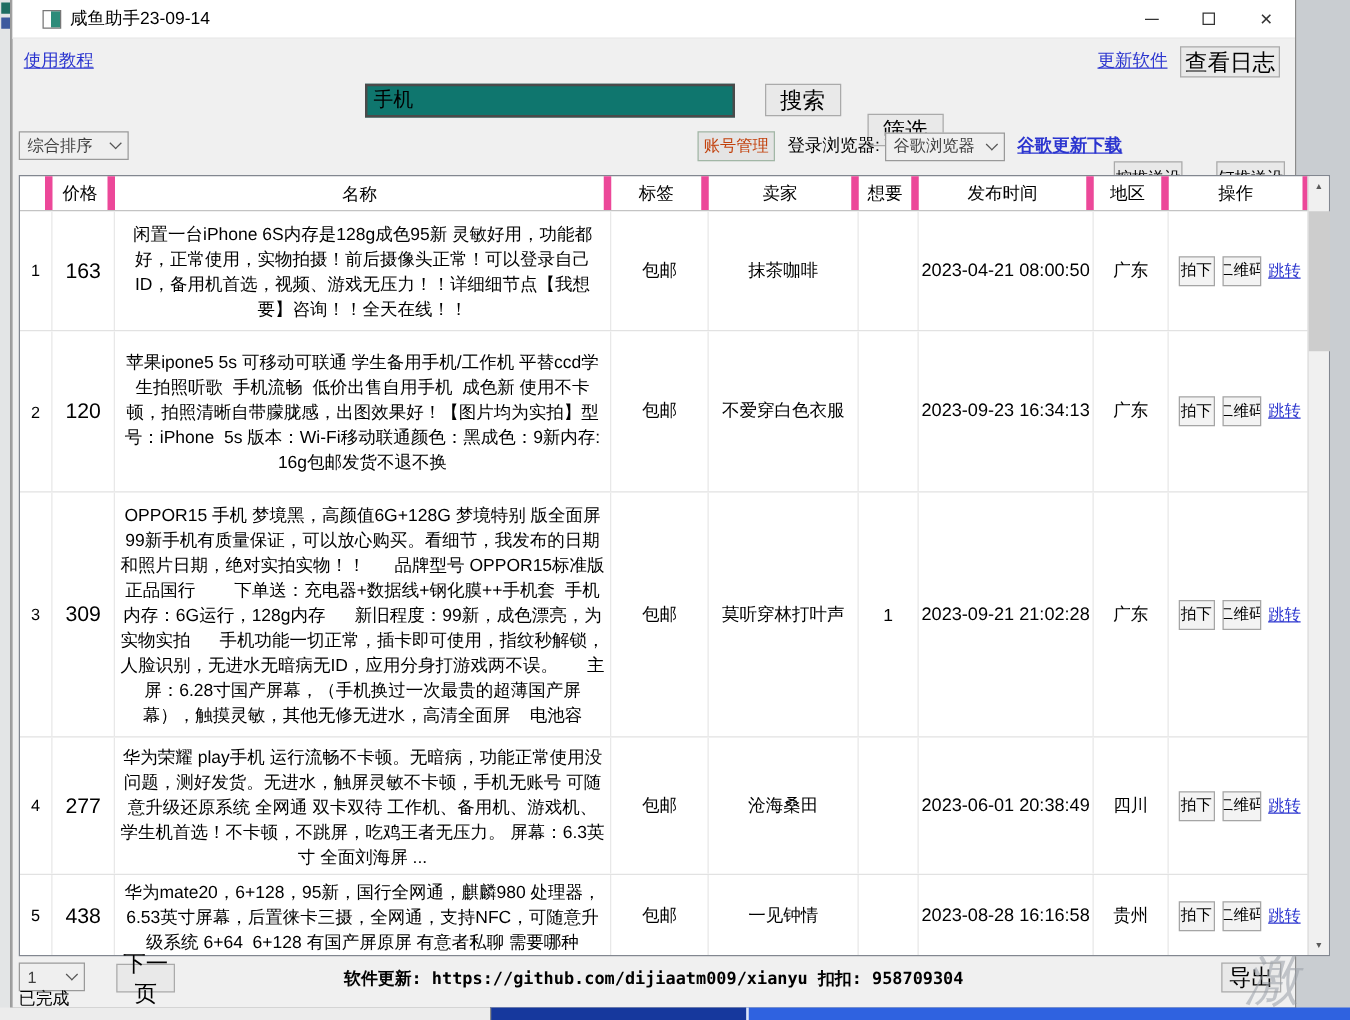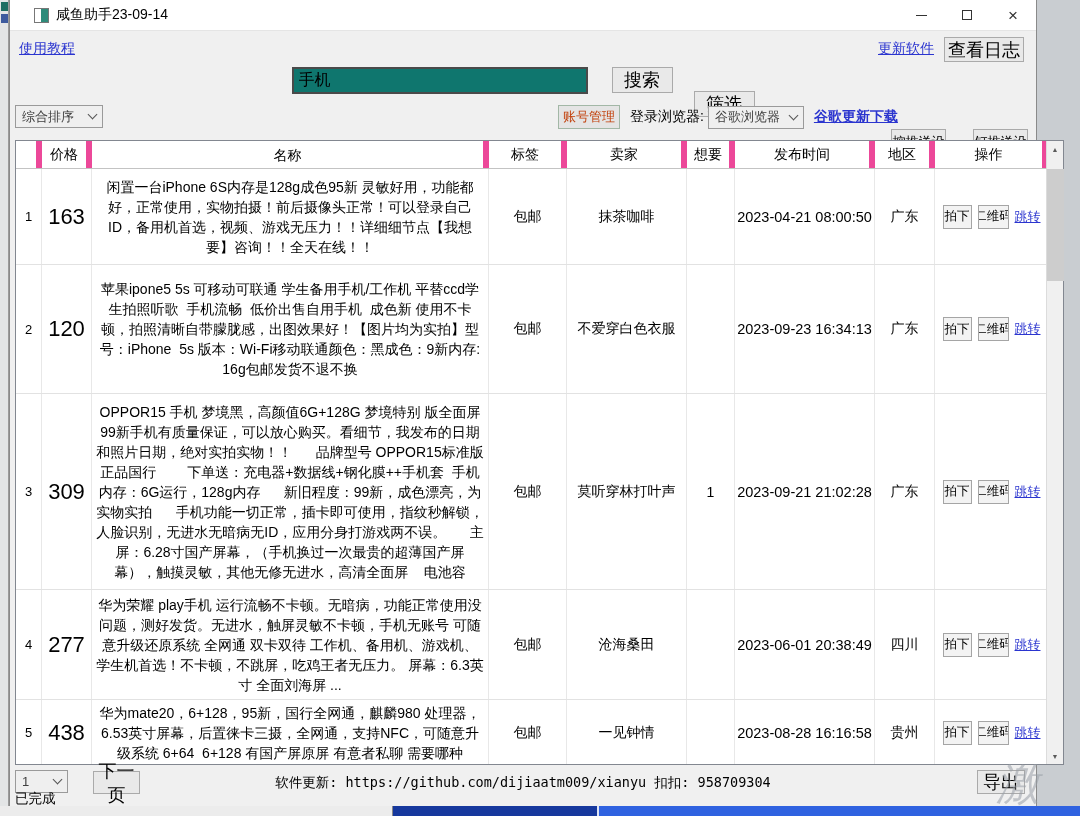--- a/index.html
+++ b/index.html
@@ -64,21 +64,21 @@
   .table { position:absolute; left:5px; top:140px; width:1049px; height:625px;
     background:#ffffff; border:1px solid #828790; }
   .thead { display:flex; height:28px; border-bottom:1px solid #c3c3c3; }
   .tbody { position:absolute; left:0; top:28px; width:1031px; height:595px; overflow:hidden; }
   .trow { display:flex; border-bottom:1px solid #e2e2e2; overflow:hidden; }
   .trow:nth-child(1){height:96px} .trow:nth-child(2){height:129px}
   .trow:nth-child(3){height:196px} .trow:nth-child(4){height:110px}
   .trow:nth-child(5){height:66px}
   .cell { display:flex; align-items:center; justify-content:center; border-right:1px solid #e8e8e8;
     font-size:14px; color:#000; overflow:hidden; flex:none; }
-  .c-idx{width:26px; font-size:13px;} .c-price{width:50px; font-size:22px;}
+  .c-idx{width:26px; font-size:13px;} .c-price{width:50px; font-size:17px;}
   .c-name{width:397px; text-align:center; font-size:14px; line-height:20px; white-space:pre-wrap; padding:2px 4px;}
   .c-tag{width:78px;} .c-seller{width:120px;} .c-want{width:48px;}
   .c-time{width:140px; display:block; text-align:center; white-space:nowrap; font-size:14.5px;}
   .thead .c-time{display:flex;}
   .trow .c-time{line-height:inherit; padding-top:0; display:flex;}
   .c-time-inner{white-space:nowrap;}
   .c-region{width:60px;} .c-op{width:113px; border-right:none; gap:6px;}
   .thead .cell { font-size:14px; border-right:6px solid #ec4899; }
   .op-btn { height:24px; background:#f3f3f3; border:1px solid #a5a5a5; font-size:12.5px;
     display:inline-flex; align-items:center; justify-content:center; overflow:hidden;
@@ -91,21 +91,21 @@
     border-left:1px solid #dcdcdc; display:flex; flex-direction:column; align-items:center; }
   .sb-arrow { height:16px; width:17px; display:flex; align-items:center; justify-content:center;
     color:#5a5a5a; font-size:7px; }
   .sb-track { flex:1; width:17px; position:relative; }
   .sb-thumb { position:absolute; left:0; top:12px; width:17px; height:112px; background:#cdcdcd; }
 
   
   .pager-select { position:absolute; left:5px; top:770px; width:53px; }
   .btn-next { position:absolute; left:83px; top:771px; width:47px; height:23px; }
   .footer-info { position:absolute; left:0; right:0; top:774px; text-align:center;
-    font-family:"DejaVu Sans Mono","Liberation Mono",monospace; font-size:13.5px; color:#000; }
+    font-family:"DejaVu Sans Mono","Liberation Mono",monospace; font-size:13.5px; color:#000;font-weight:bold; }
   .btn-export { position:absolute; right:11px; top:770px; width:48px; height:24px; }
   .status { position:absolute; left:5px; top:790px; font-size:13.5px; color:#000; }
 
   .watermark { position:absolute; right:-4px; bottom:-8px; font-size:44px; color:#9aa0a8;
     opacity:.55; font-style:italic; z-index:5; pointer-events:none; }
 </style>
 </head>
 <body>
 
 <div class="screen">

